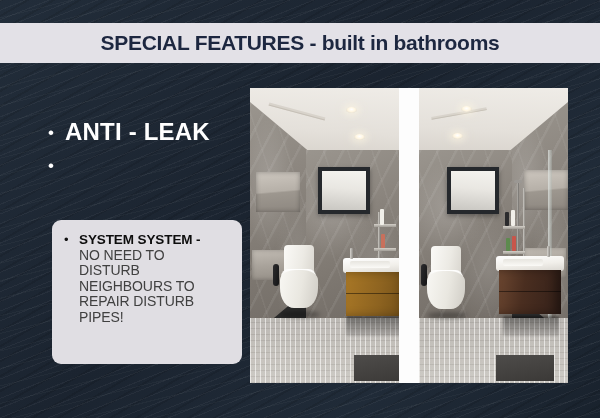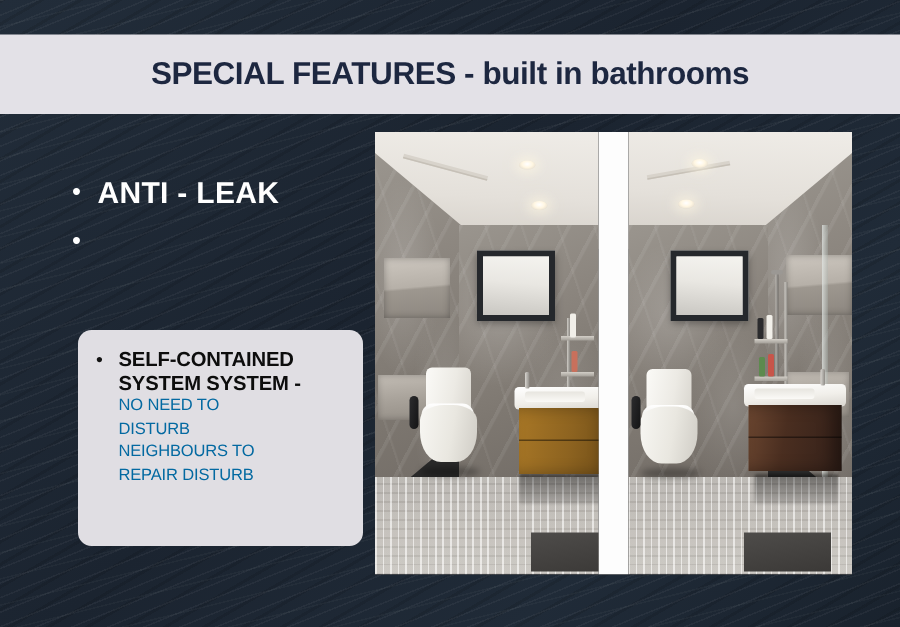--- a/index.html
+++ b/index.html
@@ -12,56 +12,56 @@
     position:relative; width:600px; height:418px;
     background:
       repeating-linear-gradient(158deg, rgba(255,255,255,0.045) 0px, rgba(255,255,255,0.045) 1px, rgba(255,255,255,0) 1px, rgba(255,255,255,0) 9px),
       repeating-linear-gradient(166deg, rgba(255,255,255,0.03) 0px, rgba(255,255,255,0.03) 1px, rgba(255,255,255,0) 1px, rgba(255,255,255,0) 17px),
       repeating-linear-gradient(150deg, rgba(0,0,0,0.10) 0px, rgba(0,0,0,0.10) 2px, rgba(0,0,0,0) 2px, rgba(0,0,0,0) 13px),
       linear-gradient(135deg,#222d3a 0%,#1b2430 45%,#202b38 75%,#19222d 100%);
   }
 
   
   #banner {
-    position:absolute; left:0; top:23px; width:600px; height:53px;
+    position:absolute; left:0; top:23px; width:600px; height:40px;
     background:#e3e1e7;
     display:flex; align-items:center; justify-content:center;
   }
   #banner-title {
     font-size:21px; font-weight:bold; color:#1d2740;
     letter-spacing:-0.3px; white-space:nowrap;
   }
 
   
   #bullets { position:absolute; left:48px; top:118px; width:200px; }
   .bullet-row { display:flex; align-items:baseline; margin-bottom:13px; }
   .bullet-dot {
     color:#ffffff; font-size:17px; line-height:1; width:17px;
     flex:0 0 17px; text-align:left; transform:translateY(-2px);
   }
   .bullet-text {
-    color:#ffffff; font-size:20px; font-weight:bold; letter-spacing:0.2px;
+    color:#ffffff; font-size:24px; font-weight:bold; letter-spacing:0.2px;
     white-space:nowrap;
   }
 
   
   #callout {
     position:absolute; left:52px; top:220px; width:190px; height:144px;
     background:#e0dee3; border-radius:9px;
     padding:12px 10px 8px 12px;
     display:flex; align-items:flex-start;
   }
   #callout-dot { color:#121212; font-size:13px; flex:0 0 13px; line-height:15px; }
   #callout-body { flex:1; padding-left:2px; }
   .callout-strong {
     display:block; color:#0d0d0d; font-size:13.5px; font-weight:bold;
     line-height:15.5px; letter-spacing:-0.1px;
   }
   .callout-normal {
-    display:block; color:#0369a1; font-size:11px; font-weight:normal;
+    display:block; color:#404040; font-size:14px; font-weight:normal;
     line-height:15.5px; letter-spacing:-0.1px;
   }
 
   
   #photos {
     position:absolute; left:250px; top:88px; width:318px; height:295px;
     display:flex; overflow:hidden; background:#2a2a2a;
   }
   .photo { position:relative; height:100%; overflow:hidden; }
   #photo-left  { width:149px; }
@@ -240,26 +240,26 @@
       <span class="bullet-text">ANTI - LEAK</span>
     </div>
     <div class="bullet-row">
       <span class="bullet-dot">•</span>
     </div>
   </div>
 
   <div id="callout">
     <span id="callout-dot">•</span>
     <div id="callout-body">
-      <span class="callout-strong">SELF-CONTAINED</span>
       <span class="callout-strong">SYSTEM SYSTEM -</span>
       <span class="callout-normal">NO NEED TO</span>
       <span class="callout-normal">DISTURB</span>
       <span class="callout-normal">NEIGHBOURS TO</span>
       <span class="callout-normal">REPAIR DISTURB</span>
+      <span class="callout-normal">PIPES!</span>
     </div>
   </div>
 
   <div id="photos">
 
     <div class="photo" id="photo-left">
       <div class="ceiling"></div>
       <div class="ceiling-slot" style="left:18px; top:22px; width:58px; transform:rotate(15deg);"></div>
       <div class="downlight" style="left:96px; top:19px;"></div>
       <div class="downlight" style="left:104px; top:46px;"></div>

